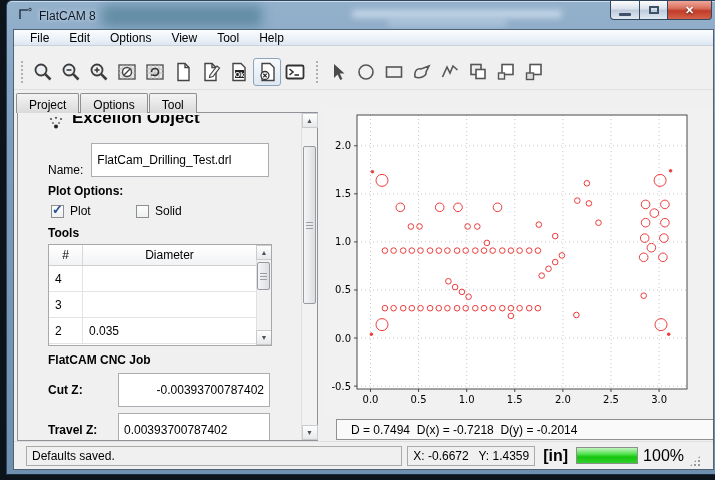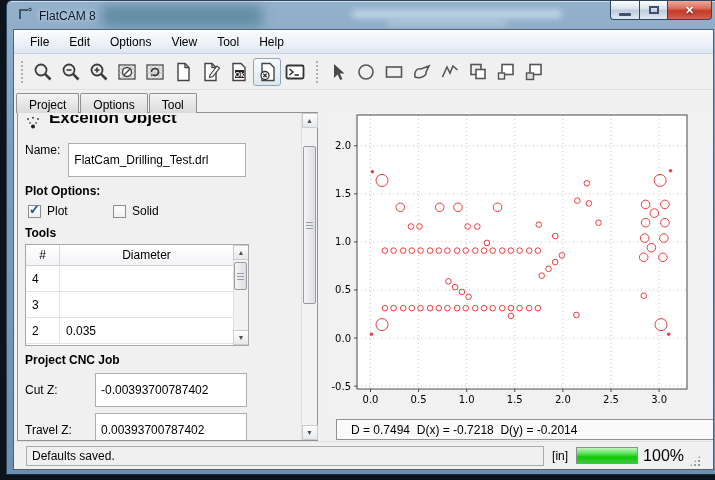--- a/index.html
+++ b/index.html
@@ -23,42 +23,42 @@
   .wbtn.min { width:30px; border-radius:0 0 0 4px; }
   .wbtn.max { width:28px; border-left:none; }
   .wbtn.close { width:44px; border-left:none; border-radius:0 0 4px 0;
     background:linear-gradient(180deg,#f0a698,#d9715f 40%,#c23b28 55%,#d4624a); color:#fff; font-weight:bold; font-size:11px; text-shadow:0 1px 2px rgba(0,0,0,.6); }
   .minglyph { display:block; width:12px; height:3px; background:#3f5168; border-radius:1px; margin-top:8px; }
   .maxglyph { display:block; width:10px; height:8px; border:2px solid #3f5168; }
 
   
   .client { position:absolute; left:6px; right:6px; top:28px; height:441px; background:#f0f0f0; border:1px solid #4f6377; overflow:hidden; }
 
-  .menubar { position:absolute; left:0; right:0; top:0; height:24px; display:flex; align-items:center;
+  .menubar { position:absolute; left:0; right:0; top:0; height:16px; display:flex; align-items:center;
     background:linear-gradient(180deg,#fbfdfe,#eef3f9 50%,#dde7f2); border-bottom:1px solid #c8d2dd; padding-left:6px; }
   .menu-item { padding:3px 10px; }
 
   .toolbar { position:absolute; left:0; right:0; top:24px; height:36px; background:#f0f0f0; display:flex; align-items:center; border-bottom:1px solid #e0e0e0; }
   .grip { width:5px; height:24px; margin:0 4px 0 6px; background-image:radial-gradient(circle,#b0b0b0 1px,transparent 1.1px); background-size:4px 4px; }
   .tbtn { width:28px; height:28px; display:flex; align-items:center; justify-content:center; border:1px solid transparent; border-radius:3px; }
   .tbtn.pressed { border:1px solid #8da4ba; background:linear-gradient(180deg,#f6fafd,#dde8f2); }
   .tbtn svg { display:block; }
 
   
   .tabbar { position:absolute; left:2px; top:60px; height:23px; display:flex; align-items:flex-end; z-index:5; }
   .tab { height:20px; padding:2px 12px 0; margin-right:1px; border:1px solid #8f8f8f; border-bottom:none; border-radius:2px 2px 0 0;
     background:linear-gradient(180deg,#f4f4f4,#dadada); display:flex; align-items:center; }
   .tab.active { height:23px; background:linear-gradient(180deg,#fefefe,#f1f1f1); position:relative; z-index:6; }
 
   
   .panel { position:absolute; left:3px; top:82px; width:301px; height:329px; border:1px solid #8f9398; background:#f0f0f0; display:flex; z-index:4; }
-  .panel-content { flex:1; padding:0 4px 16px 7px; overflow:hidden; }
+  .panel-content { flex:1; padding:0 4px 16px 7px; overflow:hidden;margin-left:23px; }
   .heading-row { height:20px; overflow:hidden; margin-top:2px; display:flex; align-items:flex-start; gap:8px; }
   .obj-title { font-size:17px; font-weight:bold; margin-top:-7px; }
-  .row { display:flex; align-items:flex-start; }
+  .row { display:flex; align-items:flex-end; }
   .lbl { font-size:12px; }
   .blbl { font-size:12px; font-weight:bold; }
   .tinput { height:34px; border:1px solid #abadb3; background:#fff; font-family:"Liberation Sans",sans-serif; font-size:12px; padding:0 5px; }
   .cb { width:13px; height:13px; border:1px solid #8e8e8e; background:linear-gradient(180deg,#fdfdfd,#eef0f2); display:inline-flex; align-items:center; justify-content:center; margin-right:6px; }
   .cb .chk { color:#27509b; font-size:13px; font-weight:bold; line-height:10px; margin-top:-2px; }
 
   .tools-table { margin-top:4px; width:224px; height:102px; border:1px solid #a8a8a8; background:#fff; display:flex; overflow:hidden; }
   .tgrid { flex:1; }
   .thead { display:flex; height:21px; background:linear-gradient(180deg,#ffffff,#f2f3f5); border-bottom:1px solid #cfcfcf; }
   .th { display:flex; align-items:center; justify-content:center; font-size:12px; }
@@ -72,31 +72,31 @@
   
   .vscroll { width:16px; background:#f2f2f2; border-left:1px solid #e0e0e0; display:flex; flex-direction:column; align-items:center; }
   .sb-btn { width:16px; height:15px; display:flex; align-items:center; justify-content:center; font-size:7px; color:#4e5257;
     background:linear-gradient(180deg,#fefefe,#e6e8ea); border:1px solid #c9cbce; }
   .sb-track { flex:1; width:16px; position:relative; }
   .sb-thumb { position:absolute; left:1px; width:13px; border:1px solid #979aa0; border-radius:2px;
     background:linear-gradient(90deg,#f4f5f6,#dcdee1); display:flex; align-items:center; justify-content:center; }
   .sb-grip { width:7px; height:7px; background-image:linear-gradient(#9b9ea3 1px,transparent 1px); background-size:7px 3px; }
 
   .fieldrow { display:flex; align-items:center; margin-top:6px; }
-  .fieldrow .lbl { width:70px; }
+  .fieldrow .lbl { width:70px;font-weight:bold; }
 
   
   .plot-wrap { position:absolute; left:308px; top:76px; width:393px; height:310px; }
   .dbar { position:absolute; left:308px; top:389px; width:393px; height:21px; border:1px solid #919191; background:#fafafa; display:flex; align-items:center; padding-left:14px; font-size:12px; white-space:pre;margin-left:14px; }
 
   
   .statusbar { position:absolute; left:0; right:0; bottom:0; height:28px; background:#f0f0f0; border-top:1px solid #dfdfdf; display:flex; align-items:center; padding:0 12px; gap:5px; }
   .sbox { height:20px; border:1px solid #ababab; background:#f0f0f0; display:flex; align-items:center; padding:0 5px; font-size:12px; white-space:pre; }
   .sbox.msg { flex:1; }
-  .units { font-size:12px; font-weight:normal; padding:0 3px; }
+  .units { font-size:16px; font-weight:bold; padding:0 3px; }
   .pbar { width:62px; height:17px; border:1px solid #8e8e8e; background:#e6e6e6; overflow:hidden; }
   .pfill { height:100%; background:linear-gradient(180deg,#c2f5c0,#52e24f 40%,#17c40e 60%,#2fd02c); }
   .pct { font-size:16px; }
   .rgrip { width:12px; height:12px; align-self:flex-end; margin-bottom:2px;
     background-image:radial-gradient(circle,#9a9a9a 1.2px,transparent 1.4px); background-size:4px 4px; background-position:bottom right; clip-path:polygon(100% 0,100% 100%,0 100%); }
 </style>
 </head>
 <body>
 
 <div class="window">
@@ -327,25 +327,25 @@
             <div class="sb-btn">▲</div>
             <div class="sb-track">
                 <div class="sb-thumb" style="top:2px; height:28px;">
                   <span class="sb-grip"></span>
                 </div>
               </div>
             <div class="sb-btn">▼</div>
           </div>
         </div>
 
-        <div class="blbl" style="margin-top:7px;">Project CNC Job</div>
+        <div class="blbl" style="margin-top:7px;">FlatCAM CNC Job</div>
 
         <div class="fieldrow">
           <span class="lbl">Cut Z:</span>
-          <input class="tinput" style="width: 152px;" value="-0.00393700787402">
+          <input class="tinput" style="width: 152px; text-align: right;" value="-0.00393700787402">
         </div>
         <div class="fieldrow">
           <span class="lbl">Travel Z:</span>
           <input class="tinput" style="width: 152px;" value="0.00393700787402">
         </div>
 
       </div>
 
       <div class="vscroll">
         <div class="sb-btn">▲</div>
@@ -481,20 +481,21 @@
           <circle cx="233.2" cy="156.1" r="2.8" fill="none" stroke="#ee3b3b" stroke-width="1"></circle>
           <circle cx="239.9" cy="149.4" r="2.8" fill="none" stroke="#ee3b3b" stroke-width="1"></circle>
           <circle cx="188.9" cy="209.9" r="2.8" fill="none" stroke="#ee3b3b" stroke-width="1"></circle>
           <circle cx="254.4" cy="209.0" r="2.8" fill="none" stroke="#ee3b3b" stroke-width="1"></circle>
         </svg>
     </div>
     <div class="dbar">D = 0.7494  D(x) = -0.7218  D(y) = -0.2014</div>
 
     <div class="statusbar">
       <div class="sbox msg">Defaults saved.</div>
+      <div class="sbox">X: -0.6672   Y: 1.4359</div>
       <span class="units">[in]</span>
       <div class="pbar">
           <div class="pfill" style="width: 100%;"></div>
         </div>
       <span class="pct">100%</span>
       <span class="rgrip"></span>
     </div>
 
   </div>
 </div>

